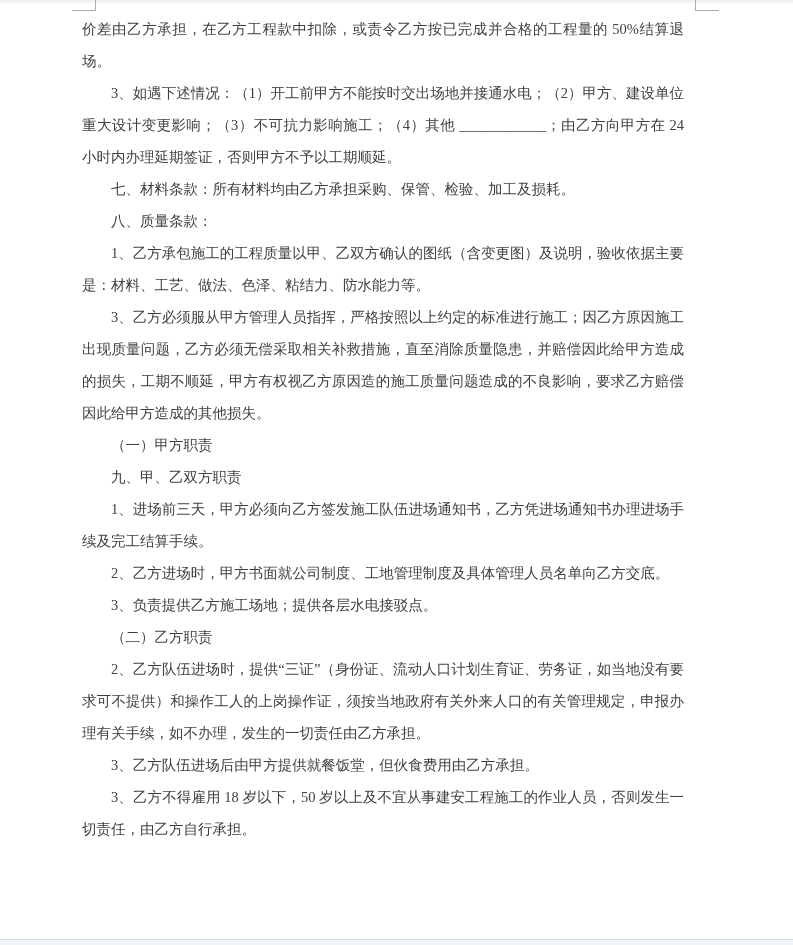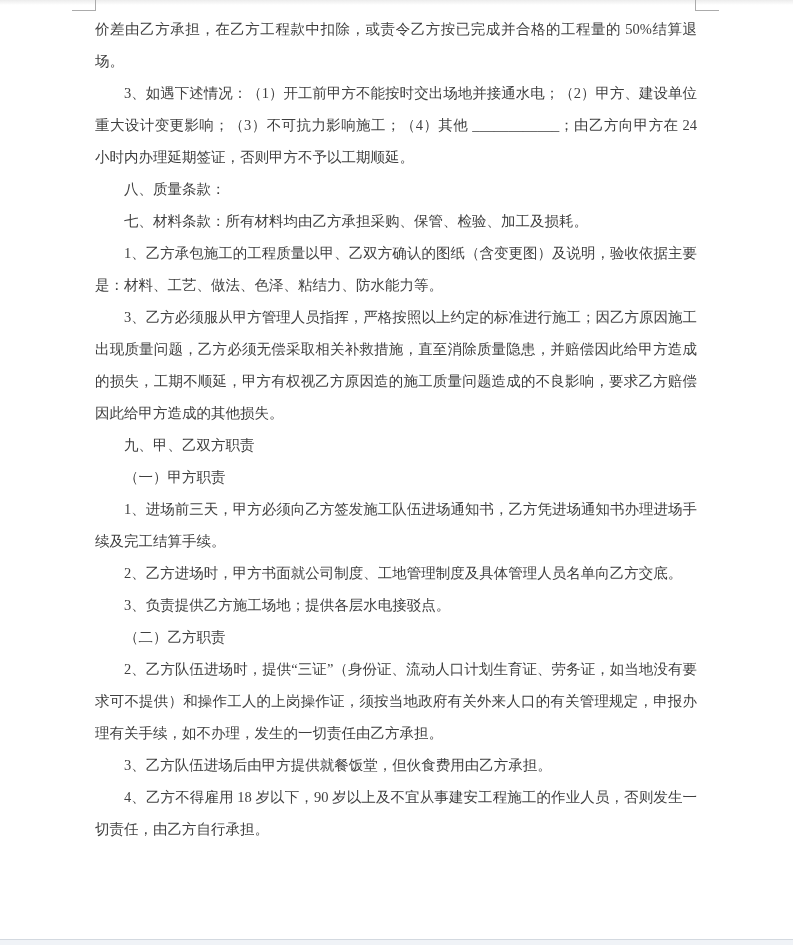--- a/index.html
+++ b/index.html
@@ -35,21 +35,21 @@
     border-bottom: 1px solid #ababab;
   }
   .crop-mark.right {
     left: 695px;
     border-left: 1px solid #ababab;
     border-bottom: 1px solid #ababab;
   }
   
   .doc-text {
     position: absolute;
-    left: 95px;
+    left: 82px;
     top: 10px;
     width: 602px;
     padding-top: 3px;
   }
   .para {
     margin: 0;
     font-size: 14.5px;
     line-height: 32px;
     color: #3f3f3f;
     text-align: justify;
@@ -73,28 +73,28 @@
 <body>
 
 <div class="top-edge"></div>
 
 <div class="crop-mark left"></div>
 <div class="crop-mark right"></div>
 
 <div class="doc-text">
   <p class="para no-indent">价差由乙方承担，在乙方工程款中扣除，或责令乙方按已完成并合格的工程量的 50%结算退场。</p>
   <p class="para">3、如遇下述情况：（1）开工前甲方不能按时交出场地并接通水电；（2）甲方、建设单位重大设计变更影响；（3）不可抗力影响施工；（4）其他 ____________；由乙方向甲方在 24 小时内办理延期签证，否则甲方不予以工期顺延。</p>
+  <p class="para">七、材料条款：所有材料均由乙方承担采购、保管、检验、加工及损耗。</p>
   <p class="para">八、质量条款：</p>
-  <p class="para">七、材料条款：所有材料均由乙方承担采购、保管、检验、加工及损耗。</p>
   <p class="para">1、乙方承包施工的工程质量以甲、乙双方确认的图纸（含变更图）及说明，验收依据主要是：材料、工艺、做法、色泽、粘结力、防水能力等。</p>
   <p class="para">3、乙方必须服从甲方管理人员指挥，严格按照以上约定的标准进行施工；因乙方原因施工出现质量问题，乙方必须无偿采取相关补救措施，直至消除质量隐患，并赔偿因此给甲方造成的损失，工期不顺延，甲方有权视乙方原因造的施工质量问题造成的不良影响，要求乙方赔偿因此给甲方造成的其他损失。</p>
+  <p class="para">（一）甲方职责</p>
   <p class="para">九、甲、乙双方职责</p>
-  <p class="para">（一）甲方职责</p>
   <p class="para">1、进场前三天，甲方必须向乙方签发施工队伍进场通知书，乙方凭进场通知书办理进场手续及完工结算手续。</p>
   <p class="para">2、乙方进场时，甲方书面就公司制度、工地管理制度及具体管理人员名单向乙方交底。</p>
   <p class="para">3、负责提供乙方施工场地；提供各层水电接驳点。</p>
   <p class="para">（二）乙方职责</p>
   <p class="para">2、乙方队伍进场时，提供“三证”（身份证、流动人口计划生育证、劳务证，如当地没有要求可不提供）和操作工人的上岗操作证，须按当地政府有关外来人口的有关管理规定，申报办理有关手续，如不办理，发生的一切责任由乙方承担。</p>
   <p class="para">3、乙方队伍进场后由甲方提供就餐饭堂，但伙食费用由乙方承担。</p>
-  <p class="para">4、乙方不得雇用 18 岁以下，90 岁以上及不宜从事建安工程施工的作业人员，否则发生一切责任，由乙方自行承担。</p>
+  <p class="para">3、乙方不得雇用 18 岁以下，50 岁以上及不宜从事建安工程施工的作业人员，否则发生一切责任，由乙方自行承担。</p>
 </div>
 
 <div class="scrollbar-strip"></div>
 
 </body></html>

